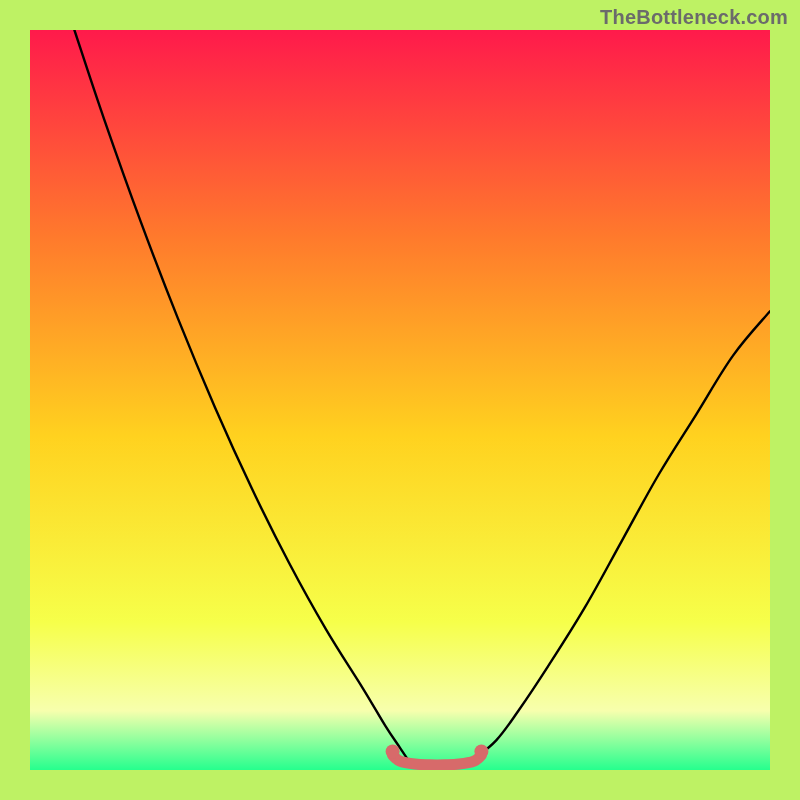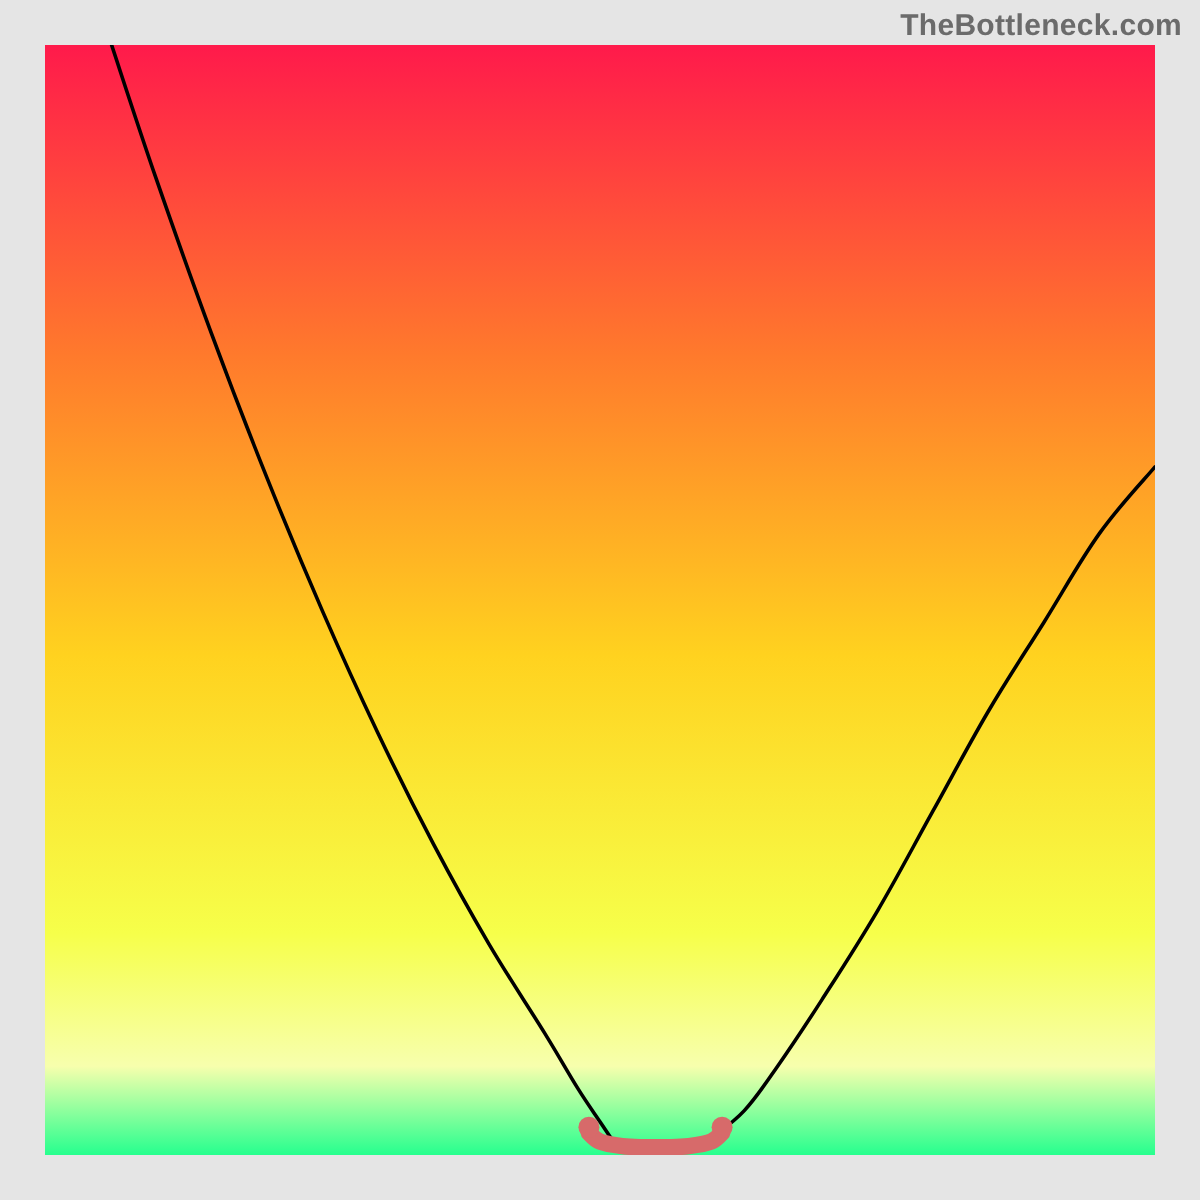--- a/index.html
+++ b/index.html
@@ -7,21 +7,21 @@
     padding: 0;
     width: 800px;
     height: 800px;
     background: #000;
     overflow: hidden;
   }
   .frame {
     position: relative;
     width: 800px;
     height: 800px;
-    background: #e5e5e5;
+    background: #bef264;
   }
   .plot-area {
     position: absolute;
     left: 30px;
     top: 30px;
     width: 740px;
     height: 740px;
   }
   .watermark {
     position: absolute;

